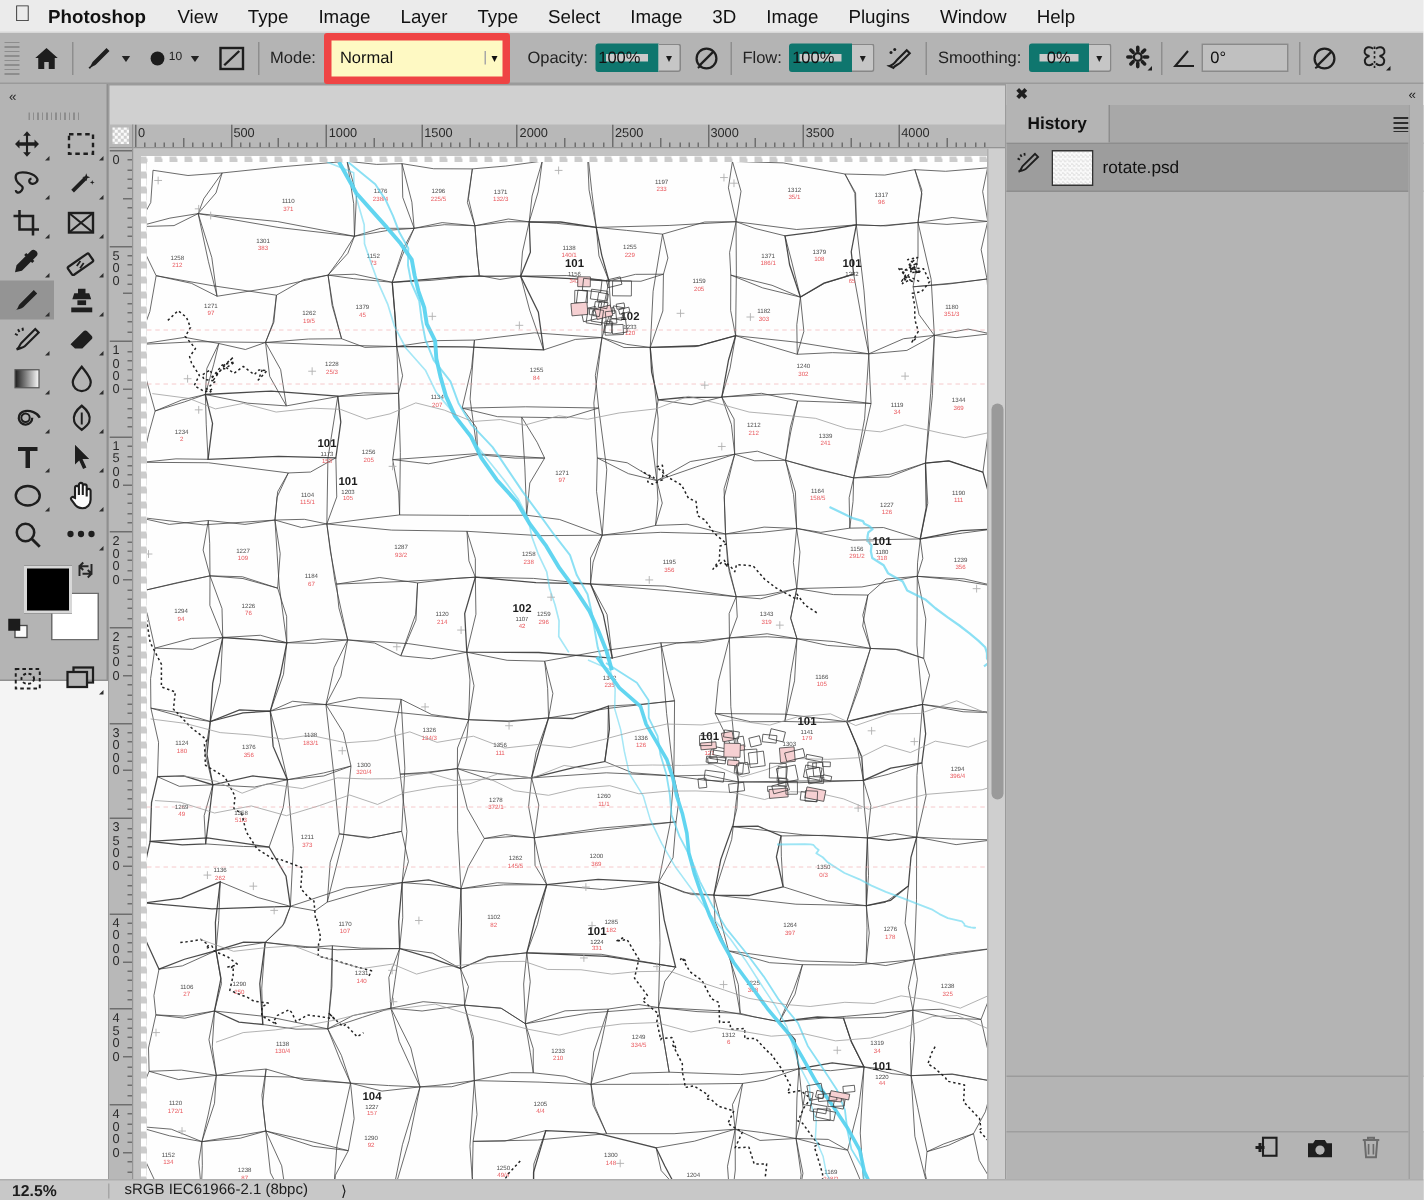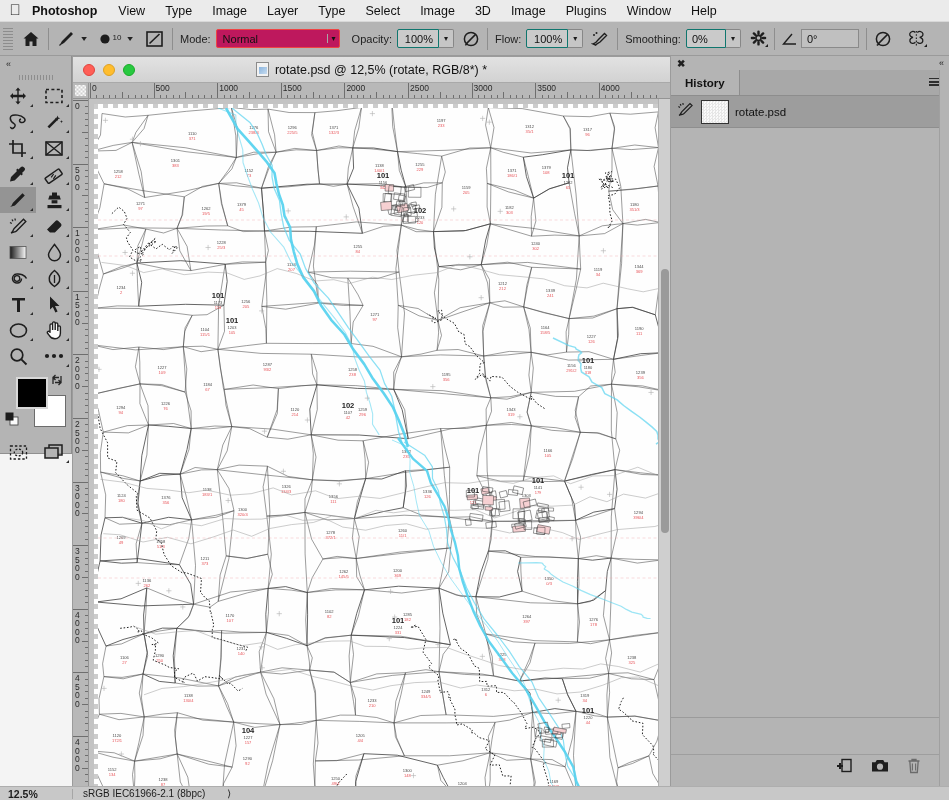--- a/index.html
+++ b/index.html
@@ -33,27 +33,27 @@
   }
   .ob-sep { width:1px; height:22px; background:#8e8e8e; margin:0 7px; }
   .ob-item { display:flex; align-items:center; gap:4px; }
   .ob-label { font-size:11px; color:#222; }
   .icon-btn { display:inline-flex; align-items:center; justify-content:center; }
   .brush-preview { display:flex; flex-direction:row; align-items:center; justify-content:center; width:26px;}
   .brush-size { font-size:8px; line-height:8px; color:#222; margin-top:-1px;}
   .chev { font-size:8px; color:#222; transform:scaleX(1.4); }
 
   .select-box {
-    background:#be185d; border:1px solid #ef4444; border-radius:2px;
-    height:19px; display:flex; align-items:center; justify-content:space-between;
+    background:#fef9c3; border:5px solid #ef4444; border-radius:2px;
+    height:34px; display:flex; align-items:center; justify-content:space-between;
     font-size:11px; color:#111; padding:0 3px 0 6px;
   }
   .select-box .arrowcell { border-left:1px solid #a8a8a8; margin-left:6px; padding-left:4px; font-size:8px;}
   .num-box {
-    background:#cacaca; border:1px solid #0f766e; border-radius:2px;
+    background:#cacaca; border:7px solid #0f766e; border-radius:2px;
     height:19px; display:flex; align-items:center; padding:0 5px;
     font-size:11px; color:#111; justify-content:flex-end;
   }
   .stepper {
     background:#c6c6c6; border:1px solid #878787; border-left:none; border-radius:0 2px 2px 0;
     height:19px; width:15px; display:flex; align-items:center; justify-content:center; font-size:8px;
   }
   .combo { display:flex; }
   .combo .num-box { border-radius:2px 0 0 2px; }
   .angle-box { background:#c0c0c0; border:1px solid #8a8a8a; height:19px; width:58px;
@@ -509,31 +509,20 @@
         <svg width="22" height="18" viewBox="0 0 22 18">
             <rect x="6" y="2" width="13" height="10" fill="none" stroke="#1e1e1e" stroke-width="1.5"></rect>
             <rect x="2" y="5" width="13" height="10" fill="#b4b4b4" stroke="#1e1e1e" stroke-width="1.5"></rect>
           </svg>
         <i class="corner"></i>
       </div>
     </div>
   </div>
 
   <div class="docwin">
-    <div class="titlebar">
-      <div class="traffic">
-        <div class="tl r"></div>
-        <div class="tl y"></div>
-        <div class="tl g"></div>
-      </div>
-      <div class="title-center">
-        <span class="doc-icon"></span>
-        <span class="doc-title">rotate.psd @ 12,5% (rotate, RGB/8*) *</span>
-      </div>
-    </div>
 
     <div class="ruler-corner"></div>
 
     <div class="ruler-h" id="rulerH">
         <div class="rh-tick" style="left: 1px; height: 15px;"></div>
         <div class="rh-lab" style="left: 3px;">0</div>
         <div class="rh-tick" style="left: 7.36px; height: 3px;"></div>
         <div class="rh-tick" style="left: 13.72px; height: 3px;"></div>
         <div class="rh-tick" style="left: 20.08px; height: 3px;"></div>
         <div class="rh-tick" style="left: 26.44px; height: 3px;"></div>

